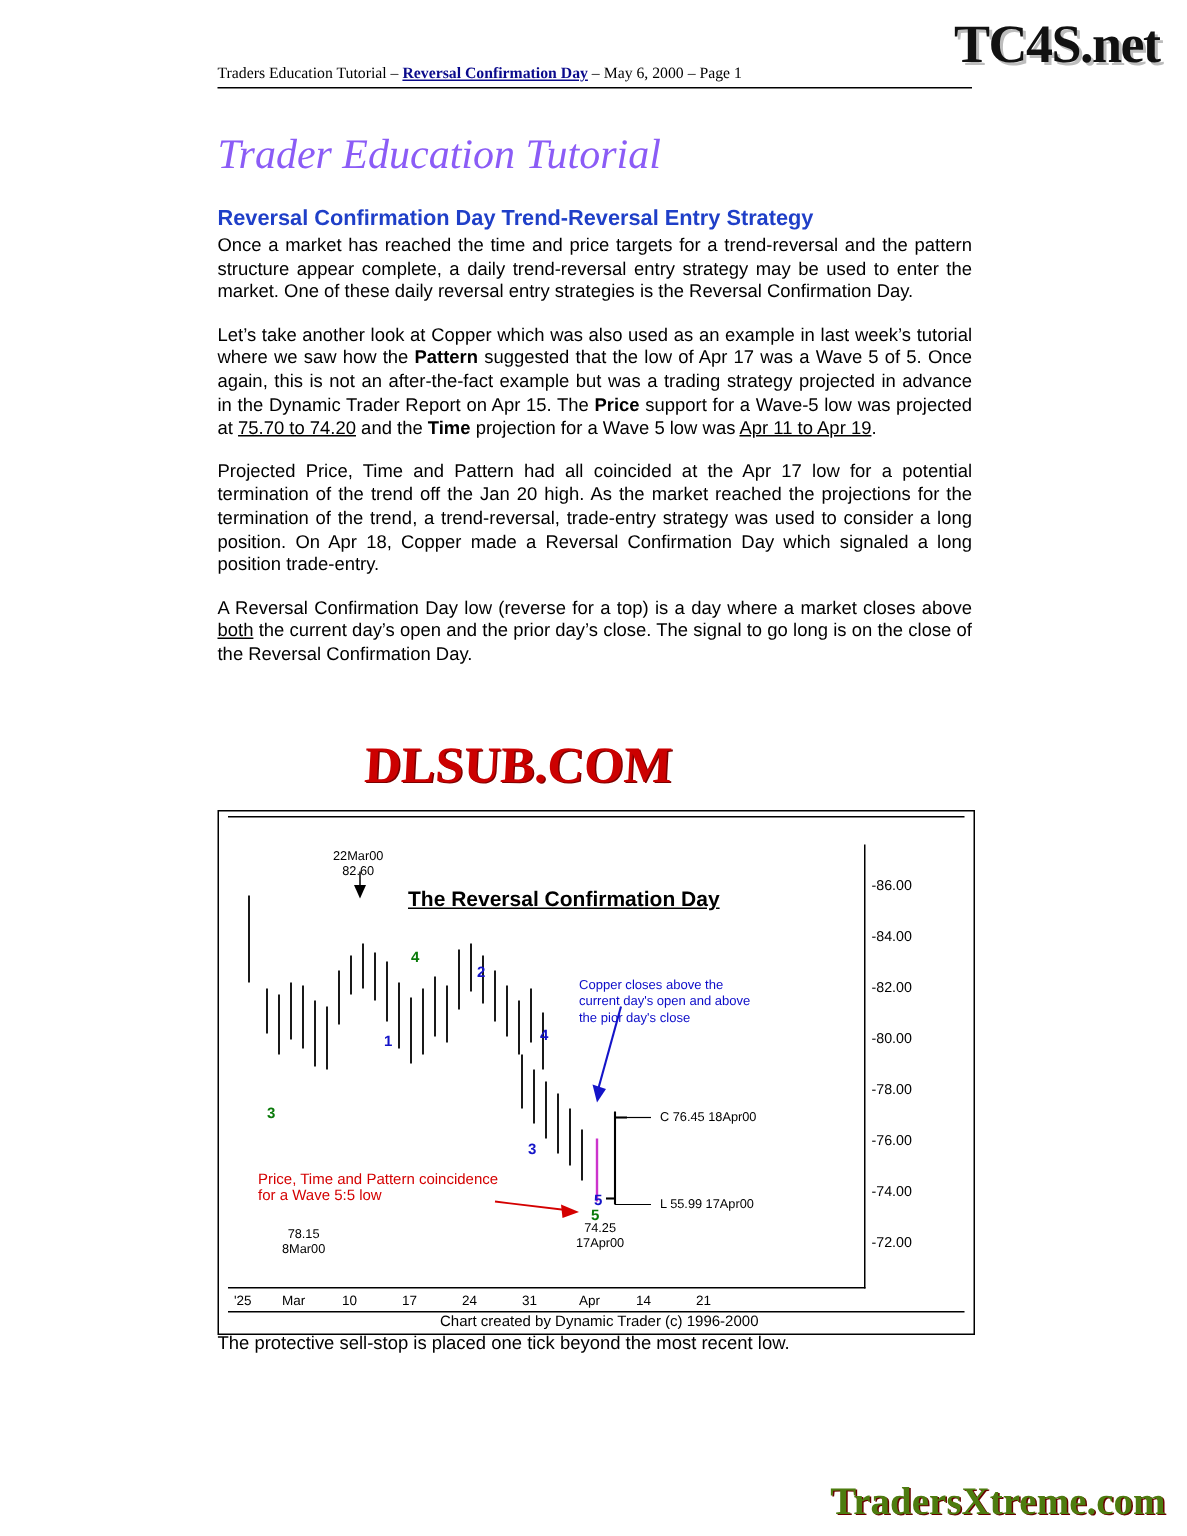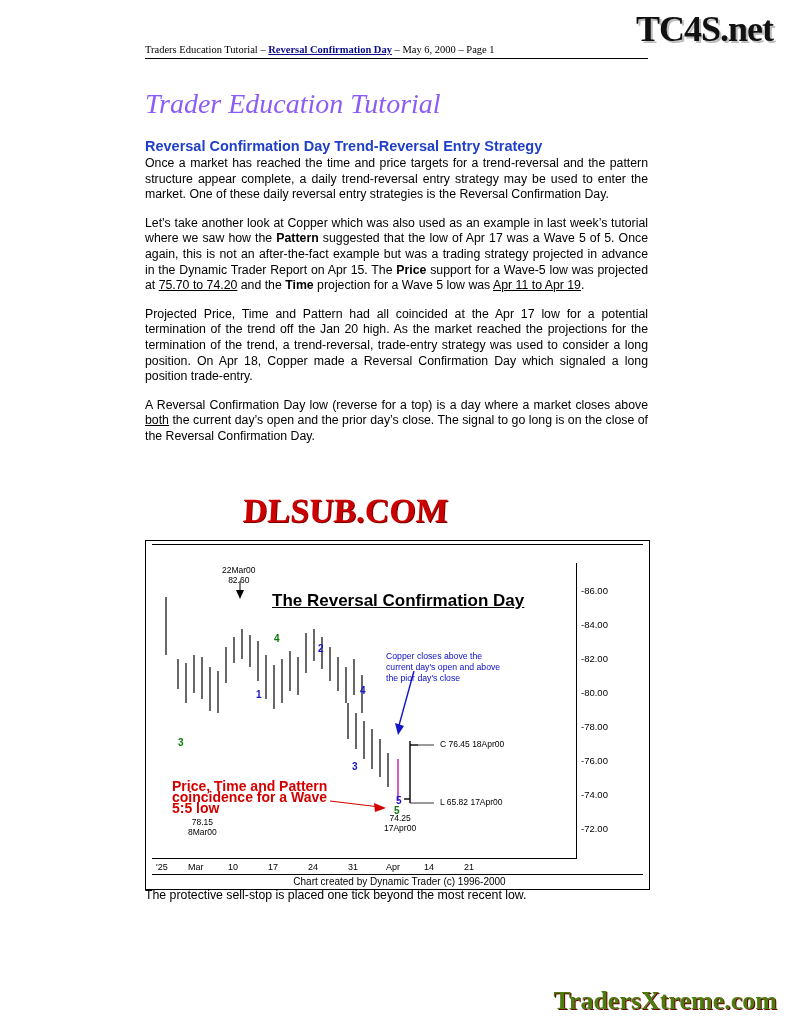--- a/index.html
+++ b/index.html
@@ -88,26 +88,26 @@
   }
   .ylabel{
     position:absolute;left:4px;font-size:9.5px;color:#000;
   }
   .xaxis{
     position:absolute;left:0;right:66px;bottom:0;height:1px;background:#000;
   }
   .xlabel{position:absolute;bottom:-13px;font-size:9px;color:#000;}
 
   .innertitle{
-    position:absolute;left:120px;top:28px;font-size:17px;font-weight:bold;
+    position:absolute;left:120px;top:28px;font-size:14px;font-weight:bold;
     color:#000;text-decoration:underline;
   }
   .note{position:absolute;font-size:8.5px;color:#000;line-height:10px;}
   .note-blue{position:absolute;font-size:8.7px;color:#0b0bc8;line-height:11px;}
-  .note-red{position:absolute;font-size:14px;color:#d40000;line-height:11px;font-weight:bold;}
+  .note-red{position:absolute;font-size:10px;color:#d40000;line-height:11px;font-weight:normal;}
   .wlabel{position:absolute;font-size:10px;font-weight:bold;color:#1414c8;}
   .wlabel.g{color:#0a7a0a;}
 
   .caption{
     position:absolute;left:145px;top:888px;width:503px;
     font-family:"Liberation Sans", sans-serif;font-size:12.3px;color:#000;
   }
   .copyright{
     position:absolute;left:0;right:0;top:938px;text-align:center;
     font-family:"Liberation Serif", serif;font-size:10.5px;color:#000;
@@ -224,21 +224,21 @@
       <div class="innertitle">The Reversal Confirmation Day</div>
 
       <div class="note" style="left:70px;top:2px;text-align:center;">
         <span>22Mar00</span><br>
         <span>82.60</span>
       </div>
 
       <div class="note-blue" style="left:234px;top:88px;width:124px;">Copper closes above the current day's open and above the pior day's close</div>
 
       <div class="note" style="left:288px;top:176px;">C 76.45 18Apr00</div>
-      <div class="note" style="left:288px;top:234px;">L 65.82 17Apr00</div>
+      <div class="note" style="left:288px;top:234px;">L 55.99 17Apr00</div>
 
       <div class="note-red" style="left:20px;top:218px;width:170px;">Price, Time and Pattern coincidence for a Wave 5:5 low</div>
 
       <div class="note" style="left:36px;top:254px;text-align:center;">
         <span>78.15</span><br>
         <span>8Mar00</span>
       </div>
       <div class="note" style="left:232px;top:250px;text-align:center;">
         <span>74.25</span><br>
         <span>17Apr00</span>

